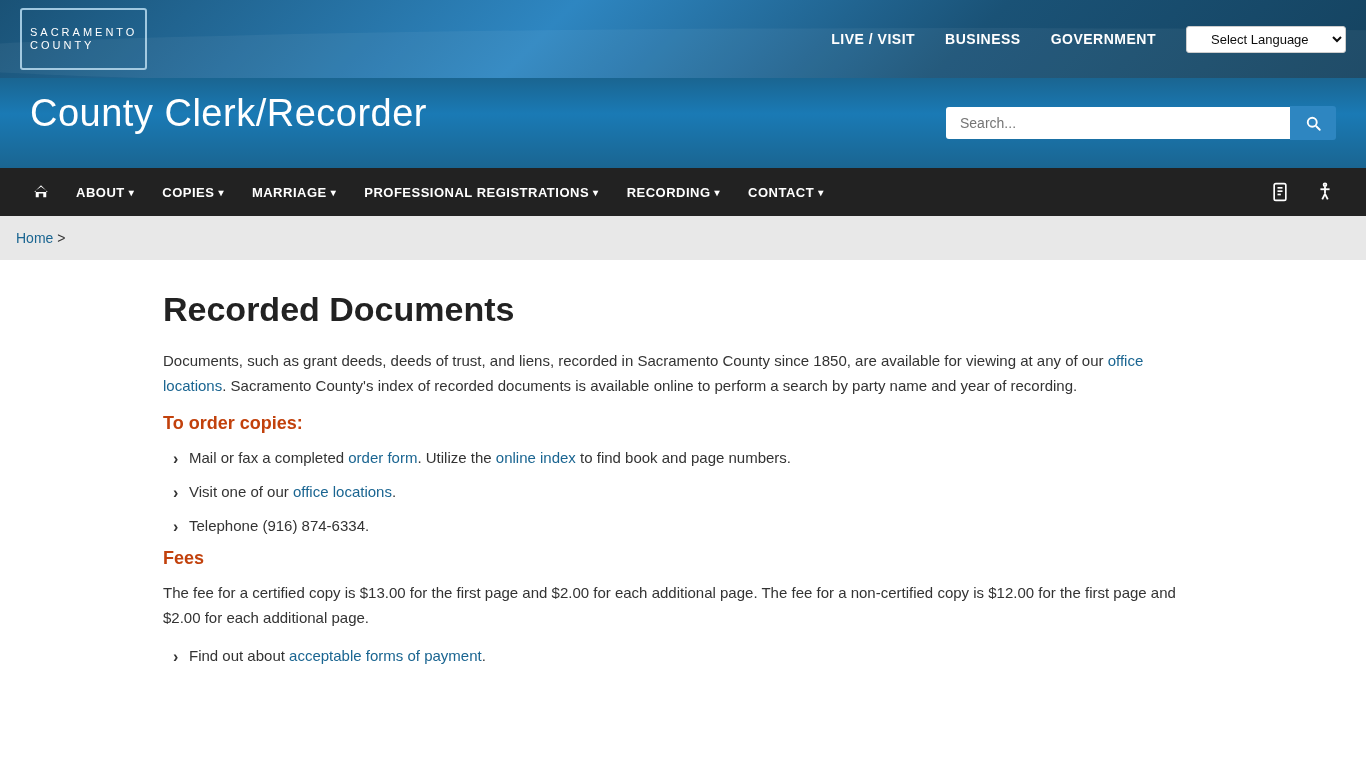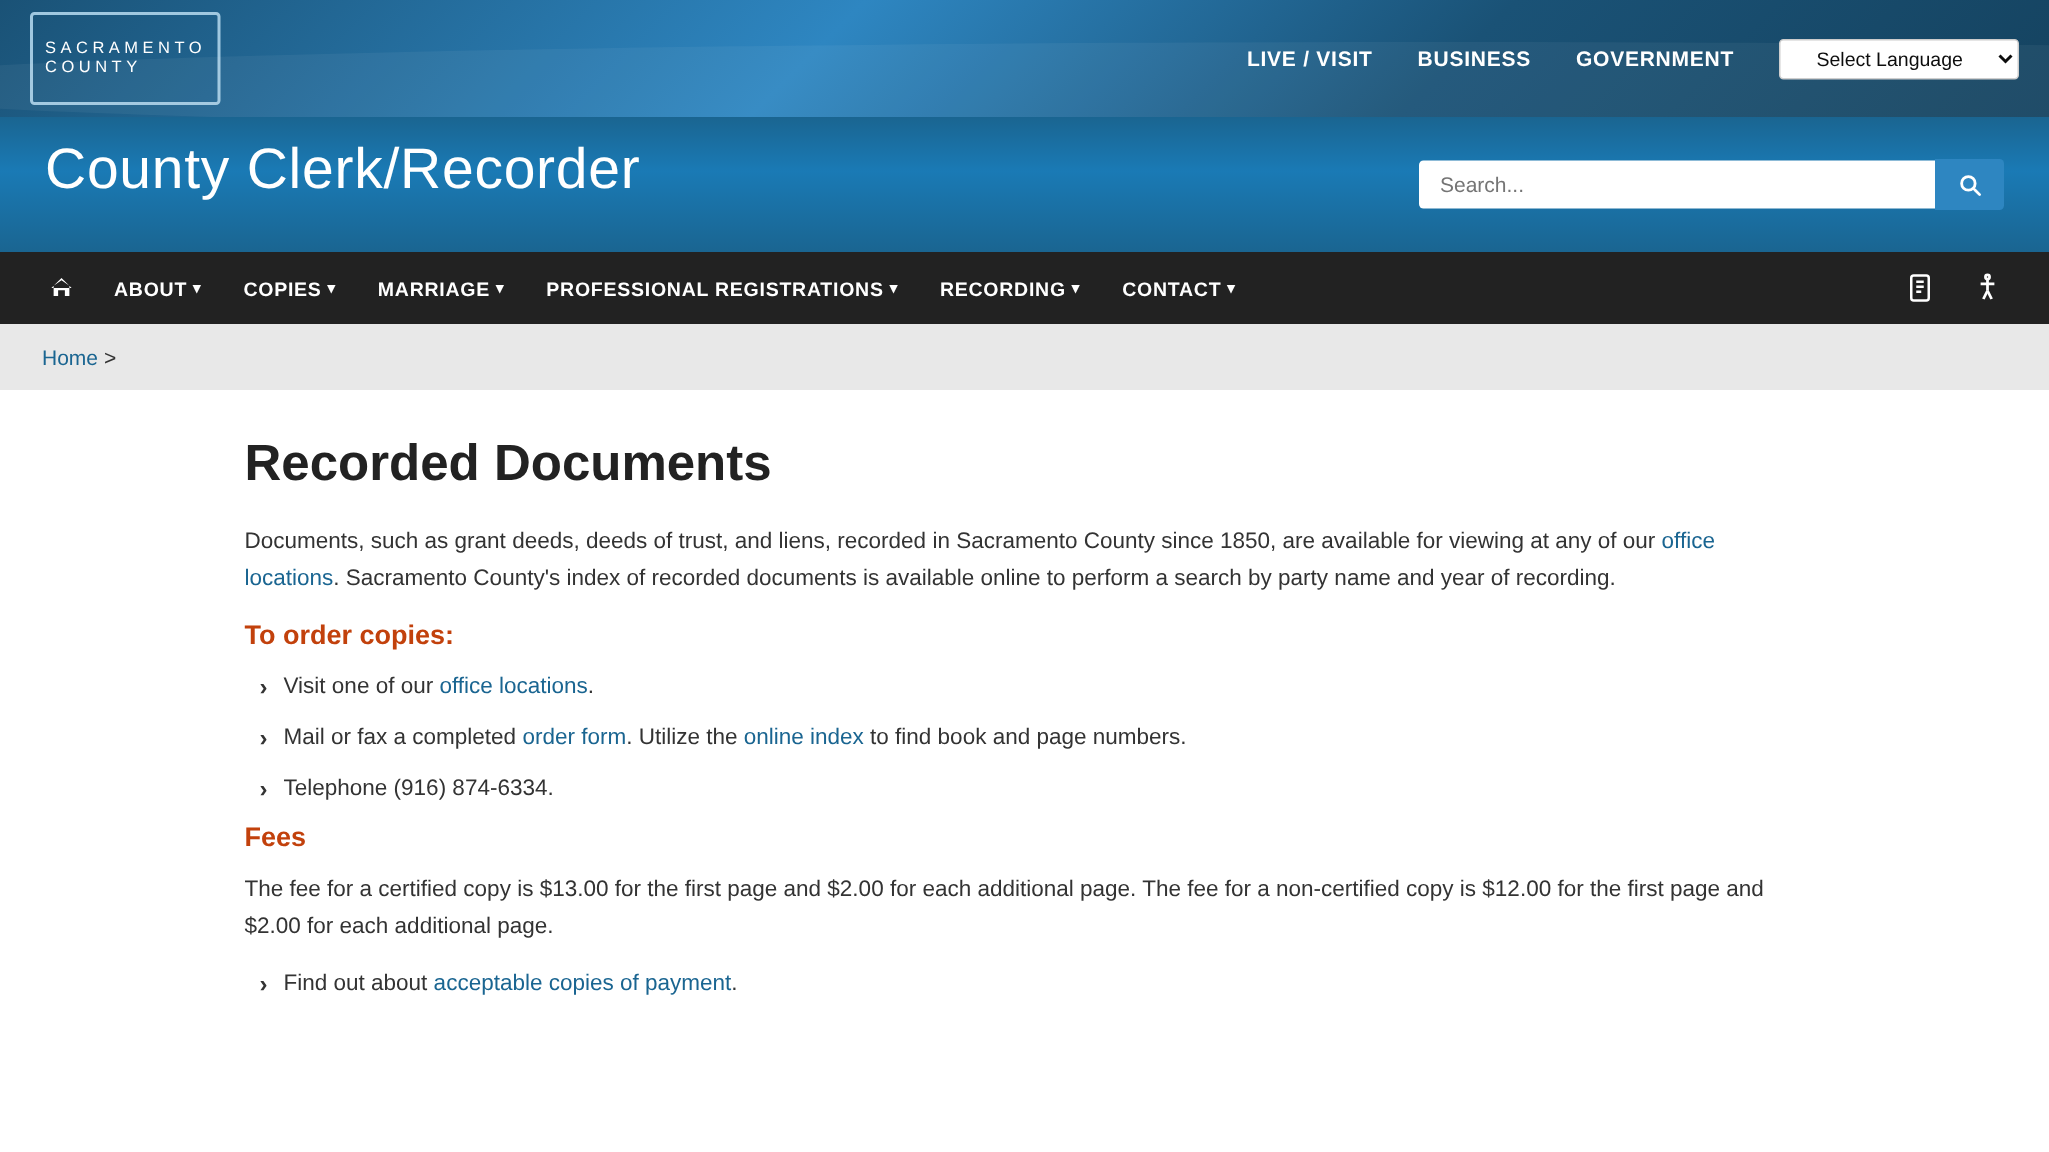--- a/index.html
+++ b/index.html
@@ -150,21 +150,21 @@
       cursor: pointer;
       padding: 8px 10px;
       font-size: 18px;
       display: flex;
       align-items: center;
     }
 
     
     #breadcrumb-bar {
       background: #e8e8e8;
-      padding: 14px 28px;
+      padding: 14px 16px;
       font-size: 14px;
     }
     #breadcrumb-bar a {
       color: #1a6591;
       text-decoration: none;
     }
 
     
     #content {
       max-width: 1100px;
@@ -306,34 +306,34 @@
   <h1>Recorded Documents</h1>
 
   <p>
     <span>Documents, such as grant deeds, deeds of trust, and liens, recorded in Sacramento County since 1850, are available for viewing at any of our </span><a href="#" class="inline-link">office locations</a><span>. Sacramento County's index of recorded documents is available online to perform a search by party name and year of recording.</span>
   </p>
 
   <h2>To order copies:</h2>
 
   <ul class="bullet-list">
     <li>
-      <span>Visit one of our </span><a href="#" class="inline-link">office locations</a><span>.</span>
+      <span>Mail or fax a completed </span><a href="#" class="inline-link">order form</a><span>. Utilize the </span><a href="#" class="inline-link">online index</a><span> to find book and page numbers.</span>
     </li>
     <li>
-      <span>Mail or fax a completed </span><a href="#" class="inline-link">order form</a><span>. Utilize the </span><a href="#" class="inline-link">online index</a><span> to find book and page numbers.</span>
+      <span>Visit one of our </span><a href="#" class="inline-link">office locations</a><span>.</span>
     </li>
     <li>
       <span>Telephone (916) 874-6334.</span>
     </li>
   </ul>
 
   <h2>Fees</h2>
 
   <p>The fee for a certified copy is $13.00 for the first page and $2.00 for each additional page. The fee for a non-certified copy is $12.00 for the first page and $2.00 for each additional page.</p>
 
   <ul class="bullet-list">
     <li>
-      <span>Find out about </span><a href="#" class="inline-link">acceptable copies of payment</a><span>.</span>
+      <span>Find out about </span><a href="#" class="inline-link">acceptable forms of payment</a><span>.</span>
     </li>
   </ul>
 
 
 </div>
 
 </body></html>

